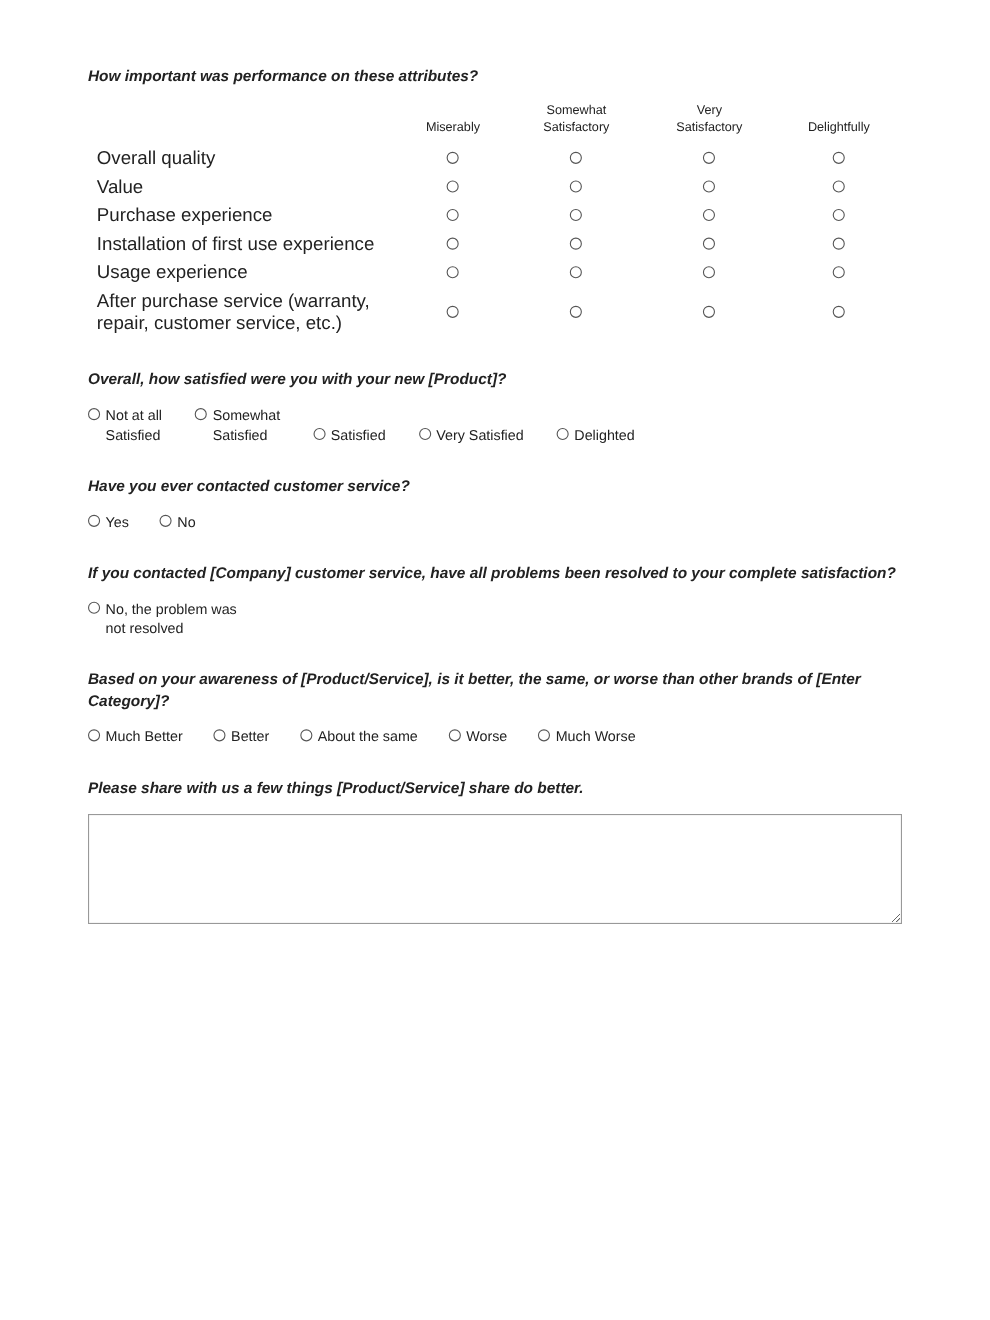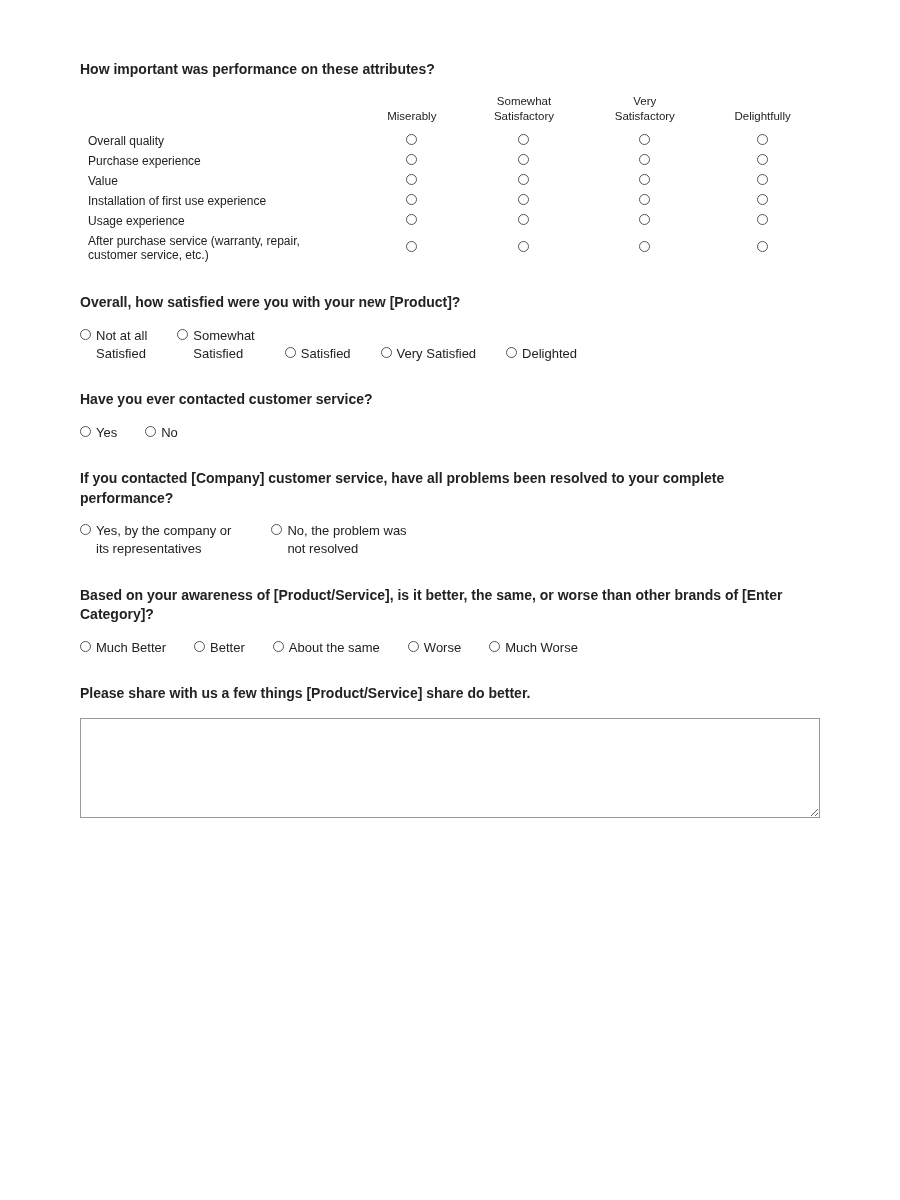--- a/index.html
+++ b/index.html
@@ -11,20 +11,21 @@
       padding: 60px 80px;
       width: 900px;
       min-height: 1200px;
     }
 
     .section {
       margin-bottom: 28px;
     }
 
     .question-title {
+      font-style: italic;
       font-weight: bold;
       font-size: 14px;
       margin-bottom: 14px;
       line-height: 1.4;
     }
 
     
     .perf-table {
       width: 100%;
       border-collapse: collapse;
@@ -36,21 +37,21 @@
       text-align: center;
       padding: 0 8px 8px;
       vertical-align: bottom;
       line-height: 1.3;
     }
     .perf-table th.attr-col {
       text-align: left;
       width: 280px;
     }
     .perf-table td {
-      font-size: 12px;
+      font-size: 17px;
       padding: 3px 8px;
       vertical-align: middle;
     }
     .perf-table td.attr-label {
       text-align: left;
     }
     .perf-table td.radio-cell {
       text-align: center;
     }
     .radio-circle {
@@ -128,28 +129,28 @@
     </thead>
     <tbody id="perf-tbody">
     <tr>
           <td class="attr-label">Overall quality</td>
           <td class="radio-cell"><span class="radio-circle"></span></td>
           <td class="radio-cell"><span class="radio-circle"></span></td>
           <td class="radio-cell"><span class="radio-circle"></span></td>
           <td class="radio-cell"><span class="radio-circle"></span></td>
         </tr>
         <tr>
+          <td class="attr-label">Value</td>
+          <td class="radio-cell"><span class="radio-circle"></span></td>
+          <td class="radio-cell"><span class="radio-circle"></span></td>
+          <td class="radio-cell"><span class="radio-circle"></span></td>
+          <td class="radio-cell"><span class="radio-circle"></span></td>
+        </tr>
+        <tr>
           <td class="attr-label">Purchase experience</td>
-          <td class="radio-cell"><span class="radio-circle"></span></td>
-          <td class="radio-cell"><span class="radio-circle"></span></td>
-          <td class="radio-cell"><span class="radio-circle"></span></td>
-          <td class="radio-cell"><span class="radio-circle"></span></td>
-        </tr>
-        <tr>
-          <td class="attr-label">Value</td>
           <td class="radio-cell"><span class="radio-circle"></span></td>
           <td class="radio-cell"><span class="radio-circle"></span></td>
           <td class="radio-cell"><span class="radio-circle"></span></td>
           <td class="radio-cell"><span class="radio-circle"></span></td>
         </tr>
         <tr>
           <td class="attr-label">Installation of first use experience</td>
           <td class="radio-cell"><span class="radio-circle"></span></td>
           <td class="radio-cell"><span class="radio-circle"></span></td>
           <td class="radio-cell"><span class="radio-circle"></span></td>
@@ -207,26 +208,22 @@
       <span class="radio-option-label">Yes</span>
     </div>
     <div class="radio-option">
       <span class="radio-circle"></span>
       <span class="radio-option-label">No</span>
     </div>
   </div>
 </div>
 
 <div class="section">
-  <div class="question-title">If you contacted [Company] customer service, have all problems been resolved to your complete performance?</div>
+  <div class="question-title">If you contacted [Company] customer service, have all problems been resolved to your complete satisfaction?</div>
   <div class="options-row-multiline">
-    <div class="radio-option">
-      <span class="radio-circle"></span>
-      <span class="radio-option-label">Yes, by the company or<br>its representatives</span>
-    </div>
     <div class="radio-option">
       <span class="radio-circle"></span>
       <span class="radio-option-label">No, the problem was<br>not resolved</span>
     </div>
   </div>
 </div>
 
 <div class="section">
   <div class="question-title">Based on your awareness of [Product/Service], is it better, the same, or worse than other brands of [Enter Category]?</div>
   <div class="options-inline">

